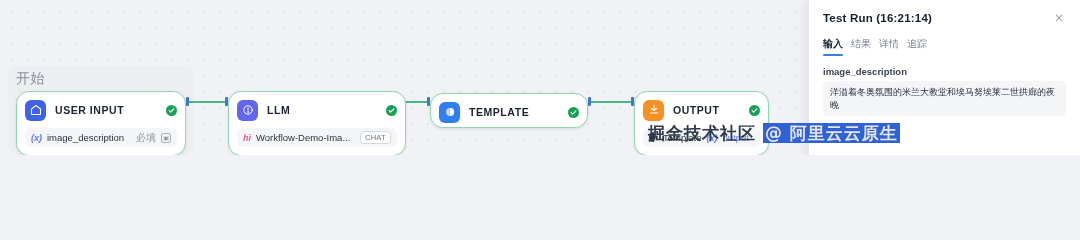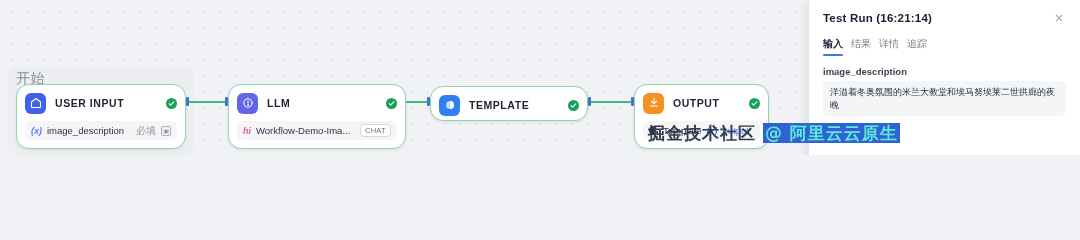--- a/index.html
+++ b/index.html
@@ -30,20 +30,21 @@
   }
 
   
   .node {
     position: absolute;
     background: #ffffff;
     border: 1.3px solid #8fd6ae;
     border-radius: 13px;
     box-shadow: 0 1px 3px rgba(30,40,60,.10);
     padding: 7px 8px 8px 8px;
+    margin-top: 7px;
   }
   .node-head { display: flex; align-items: center; gap: 9px; height: 22px; }
   .node-title {
     font-size: 10.5px; font-weight: 700; color: #1b2330;
     letter-spacing: .55px; flex: 1; white-space: nowrap;
   }
   .node-icon {
     width: 21px; height: 21px; border-radius: 6px;
     display: flex; align-items: center; justify-content: center;
     flex: 0 0 auto; color: #fff;
@@ -135,21 +136,21 @@
   }
 
   
   .watermark {
     position: absolute; left: 648px; top: 122px;
     font-size: 17px; font-weight: 700; color: #2f3a4a;
     white-space: nowrap; letter-spacing: 1px;
     font-family: "DejaVu Sans", sans-serif;
   }
   .watermark .hl {
-    background: #2f62d4; color: #5eead4; padding: 0 2px;
+    background: #2f62d4; color: #e5e5e5; padding: 0 2px;
   }
 </style>
 </head>
 <body>
 
 <div id="app">
 
   <div class="canvas"></div>
 
   <div class="group-box"></div>

